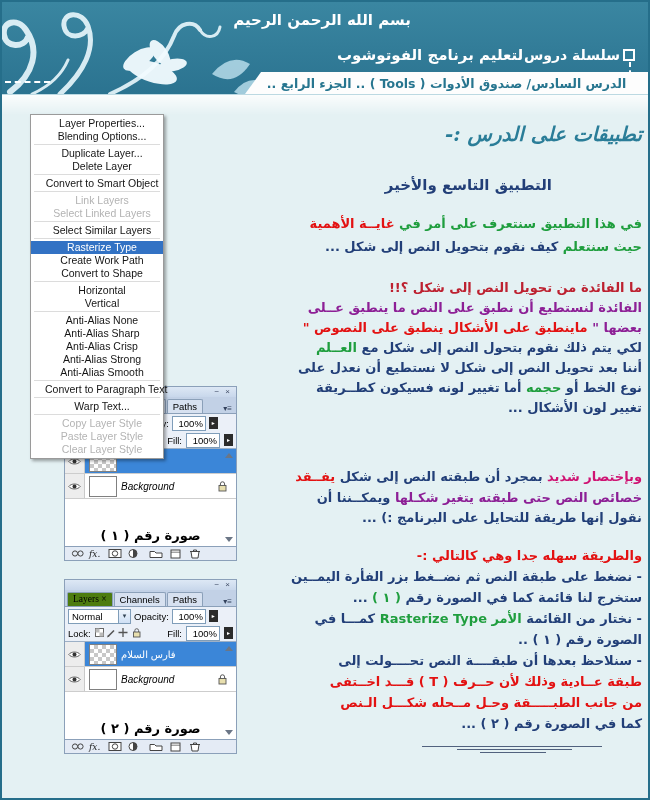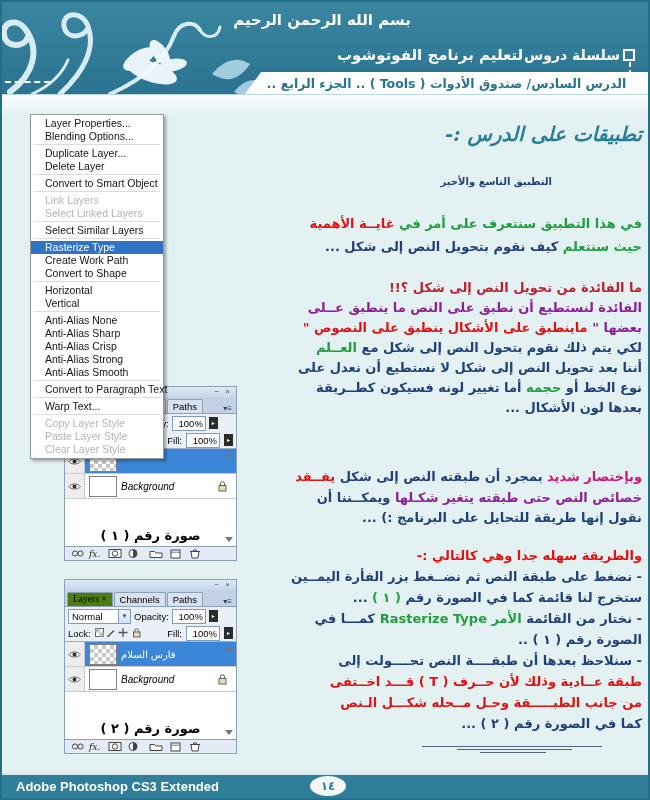--- a/index.html
+++ b/index.html
@@ -25,21 +25,21 @@
           clip-path:polygon(16px 0,100% 0,100% 100%,0 100%);
           display:flex;align-items:center;justify-content:center;direction:rtl;
           color:#26758f;font-weight:bold;font-size:12.5px;white-space:nowrap;}
   .hdr-fade{position:absolute;top:93px;left:0;width:646px;height:20px;
             background:linear-gradient(180deg,rgba(255,255,255,.85),rgba(255,255,255,0));}
   
   .ctx{position:absolute;left:28px;top:112px;width:132px;background:#fff;
        border:1px solid #9a9a9a;box-shadow:2px 2px 3px rgba(0,0,0,.35);
        padding:2px 0;z-index:30;font-family:"Liberation Sans",sans-serif;
        font-size:10.5px;color:#151515;}
-  .mi{height:13px;line-height:13px;padding:0 4px 0 14px;white-space:nowrap;}
+  .mi{height:13px;line-height:13px;padding:0 4px 0 14px;white-space:nowrap;text-align:center;}
   .mi.sel{background:#3272c4;color:#fff;}
   .mi.dis{color:#b3b3b3;}
   .msep{border-top:1px solid #dcdcdc;margin:1px 3px 2px;}
   
   .panel{position:absolute;left:62px;width:171px;background:#ebf0f8;
          border:1px solid #8ba0b9;z-index:10;font-family:"Liberation Sans",sans-serif;color:#000;}
   #panel1{top:384px;} #panel2{top:577px;}
   .p-titlebar{height:10px;background:linear-gradient(180deg,#dde8f5,#c8d7eb);
               font-size:8px;line-height:10px;color:#44506a;text-align:right;
               padding-right:4px;letter-spacing:2px;}
@@ -79,21 +79,21 @@
   .p-caption{position:absolute;bottom:3px;left:0;width:100%;text-align:center;
              font-family:"DejaVu Sans",sans-serif;font-weight:bold;font-size:13px;
              direction:rtl;color:#000;}
   .p-bottom{height:13px;border-top:1px solid #8ba0b9;display:flex;align-items:center;
             padding:0 5px;background:#e4ebf5;}
   
   .content{position:absolute;left:350px;top:110px;width:296px;direction:rtl;
            font-weight:bold;font-family:"DejaVu Sans",sans-serif;}
   .c-title{position:absolute;top:10px;right:6px;font-size:20px;font-style:italic;
            font-family:"DejaVu Serif","DejaVu Sans",serif;white-space:nowrap;}
-  .c-sub{position:absolute;top:64px;right:96px;font-size:10px;white-space:nowrap;}
+  .c-sub{position:absolute;top:64px;right:96px;font-size:15px;white-space:nowrap;}
   .blk{position:absolute;right:6px;font-size:13px;line-height:20px;text-align:right;}
   .tline{white-space:nowrap;}
   #b1{top:100px;line-height:23px;}
   #b2{top:166px;}
   #b3{top:355px;line-height:20.5px;}
   #b4{top:433px;line-height:21px;}
   .divider{position:absolute;top:632px;right:36px;width:220px;}
   .divider i{display:block;border-top:1px solid #51627e;margin-top:2px;}
   .divider i:nth-child(1){width:180px;margin-right:10px;}
   .divider i:nth-child(2){width:115px;margin-right:40px;}
@@ -353,21 +353,21 @@
         <div class="tline"><span style="color: rgb(31, 158, 62);">في هذا التطبيق سنتعرف على أمر في </span><span style="color: rgb(227, 18, 18);">غايــة الأهمية</span></div>
         <div class="tline"><span style="color: rgb(31, 158, 62);">حيث سنتعلم </span><span style="color: rgb(34, 63, 120);">كيف نقوم بتحويل النص إلى شكل ...</span></div>
       </div>
     <div class="blk" id="b2">
         <div class="tline"><span style="color: rgb(189, 33, 48);">ما الفائدة من تحويل النص إلى شكل ؟!!</span></div>
         <div class="tline"><span style="color: rgb(141, 32, 150);">الفائدة لنستطيع أن نطبق على النص ما ينطبق عــلى</span></div>
         <div class="tline"><span style="color: rgb(141, 32, 150);">بعضها " </span><span style="color: rgb(227, 18, 18);">ماينطبق على الأشكال ينطبق على النصوص "</span></div>
         <div class="tline"><span style="color: rgb(34, 63, 120);">لكي يتم ذلك نقوم بتحول النص إلى شكل مع </span><span style="color: rgb(31, 158, 62);">العــلم</span></div>
         <div class="tline"><span style="color: rgb(34, 63, 120);">أننا بعد تحويل النص إلى شكل لا نستطيع أن نعدل على</span></div>
         <div class="tline"><span style="color: rgb(34, 63, 120);">نوع الخط أو </span><span style="color: rgb(31, 158, 62);">حجمه</span><span style="color: rgb(34, 63, 120);"> أما تغيير لونه فسيكون كطــريقة</span></div>
-        <div class="tline"><span style="color: rgb(34, 63, 120);">بعدها لون الأشكال ...</span></div>
+        <div class="tline"><span style="color: rgb(34, 63, 120);">تغيير لون الأشكال ...</span></div>
       </div>
     <div class="blk" id="b3">
         <div class="tline"><span style="color: rgb(207, 20, 115);">وبإختصار شديد</span><span style="color: rgb(34, 63, 120);"> بمجرد أن طبقته النص إلى شكل </span><span style="color: rgb(227, 18, 18);">يفــقد</span></div>
         <div class="tline"><span style="color: rgb(141, 32, 150);">خصائص النص حتى طبقته يتغير شكـلها</span><span style="color: rgb(34, 63, 120);"> ويمكــننا أن</span></div>
         <div class="tline"><span style="color: rgb(34, 63, 120);">نقول إنها طريقة للتحايل على البرنامج :) ...</span></div>
       </div>
     <div class="blk" id="b4">
         <div class="tline"><span style="color: rgb(227, 18, 18);">والطريقة سهله جدا وهي كالتالي :-</span></div>
         <div class="tline"><span style="color: rgb(34, 63, 120);">- نضغط على طبقة النص ثم نضــغط بزر الفأرة اليمــين</span></div>
         <div class="tline"><span style="color: rgb(34, 63, 120);">ستخرج لنا قائمة كما في الصورة رقم </span><span style="color: rgb(31, 158, 62);">( ١ )</span><span style="color: rgb(34, 63, 120);"> ...</span></div>
@@ -378,18 +378,14 @@
         <div class="tline"><span style="color: rgb(227, 18, 18);">من جانب الطبـــــقة وحـل مــحله شكـــل الـنص</span></div>
         <div class="tline"><span style="color: rgb(34, 63, 120);">كما في الصورة رقم ( ٢ ) ...</span></div>
       </div>
     <div class="divider">
         <i></i>
         <i></i>
         <i></i>
       </div>
   </div>
 
-  <div class="footer">
-    <div class="footer-app">Adobe Photoshop CS3 Extended</div>
-    <div class="page-badge">١٤</div>
-  </div>
 
 </div>
 
 </body></html>

